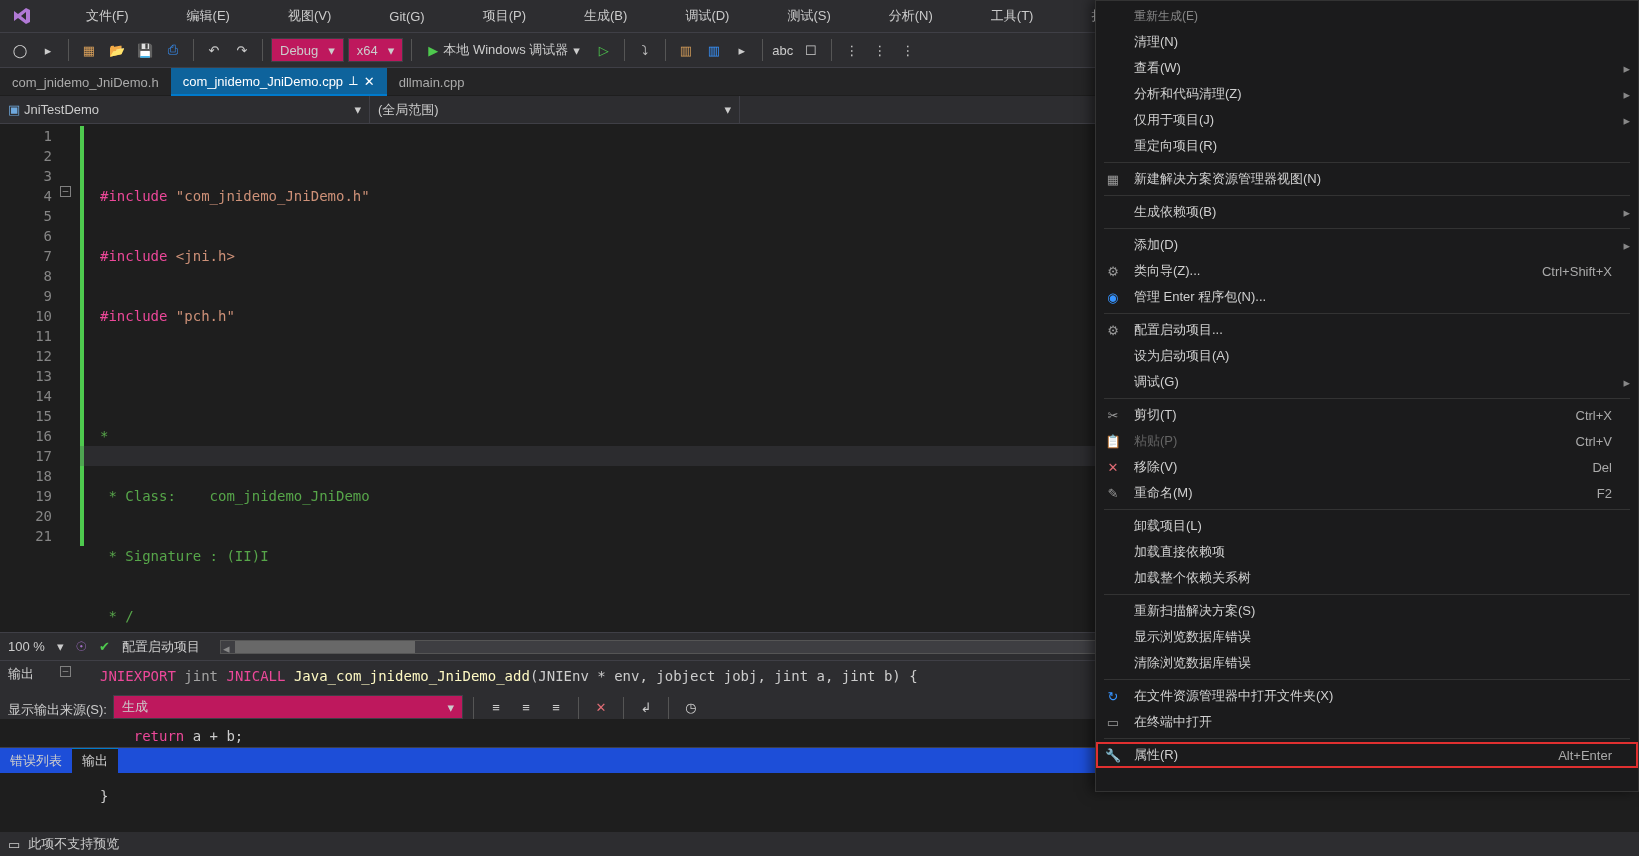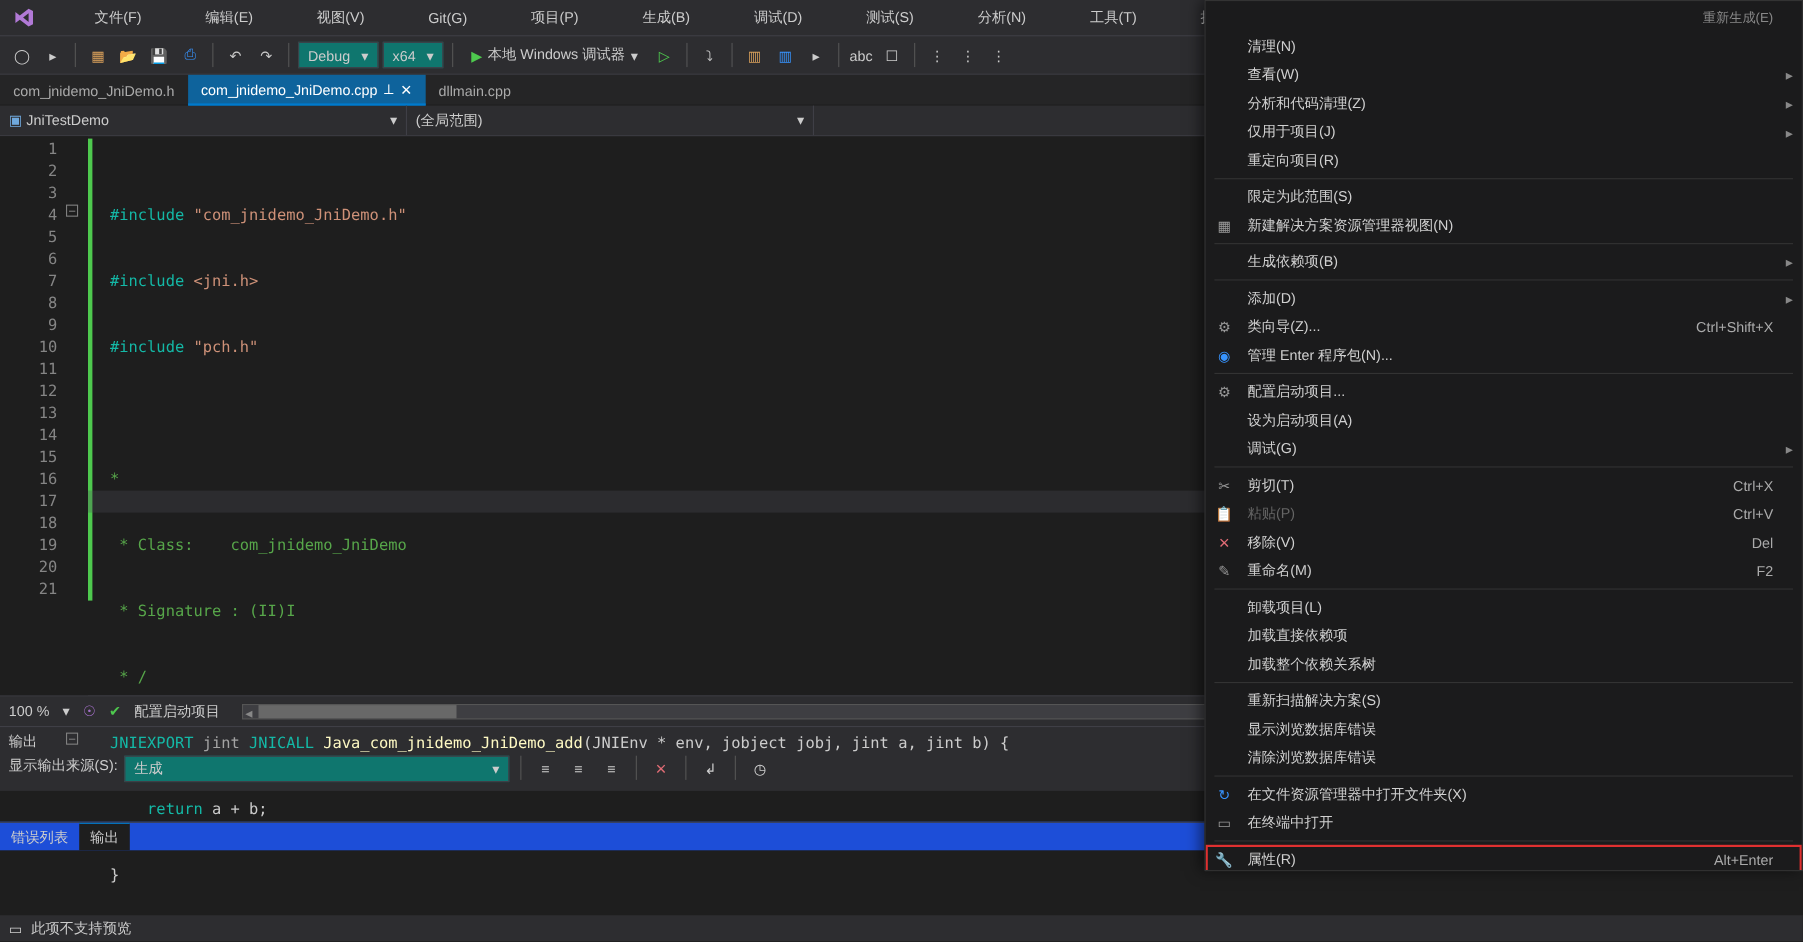--- a/index.html
+++ b/index.html
@@ -4,61 +4,61 @@
 <style>
 * { margin: 0; padding: 0; box-sizing: border-box; }
 body { font-family: "Microsoft YaHei", "Segoe UI", sans-serif; font-size: 13px; background: #1e1e1e; color: #ccc; overflow: hidden; width: 1639px; height: 856px; position: relative; }
 .top-menubar { height: 32px; background: #2d2d30; display: flex; align-items: center; padding-left: 8px; gap: 42px; }
 .vslogo { width: 28px; height: 28px; display: flex; align-items: center; justify-content: center; }
 .menu-item { padding: 0 8px; height: 32px; display: flex; align-items: center; color: #ccc; cursor: pointer; }
 .search-box { margin-left: auto; background: #333337; border: 1px solid #3f3f46; padding: 2px 8px; color: #999; width: 160px; height: 24px; display: flex; align-items: center; margin-right: 8px; }
 .toolbar { height: 36px; background: #2d2d30; border-top: 1px solid #3f3f46; border-bottom: 1px solid #3f3f46; display: flex; align-items: center; padding-left: 8px; gap: 4px; }
 .tb-btn { width: 24px; height: 24px; display: flex; align-items: center; justify-content: center; cursor: pointer; color: #ccc; }
 .tb-sep { width: 1px; height: 22px; background: #555; margin: 0 4px; }
-.tb-combo { background: #0f766e; border: 1px solid #3f3f46; padding: 2px 8px; color: #ccc; display: flex; align-items: center; gap: 10px; height: 24px; }
+.tb-combo { background: #be185d; border: 1px solid #3f3f46; padding: 2px 8px; color: #ccc; display: flex; align-items: center; gap: 10px; height: 24px; }
 .tb-run { display: flex; align-items: center; gap: 5px; color: #ccc; padding: 0 8px; height: 24px; cursor: pointer; }
 .play-green { color: #4ec94e; }
 .tabs-row { height: 28px; background: #252526; display: flex; border-bottom: 1px solid #1e1e1e; }
 .doc-tab { height: 28px; display: flex; align-items: center; padding: 0 12px; color: #aaa; cursor: pointer; gap: 6px; }
 .doc-tab.active { background: #0e639c; color: #fff; border-bottom: 2px solid #007acc; }
 .nav-row { height: 28px; background: #2d2d30; display: flex; align-items: center; border-bottom: 1px solid #3f3f46; }
 .nav-combo { flex: 1; display: flex; align-items: center; padding: 0 8px; color: #ccc; border-right: 1px solid #3f3f46; height: 100%; justify-content: space-between; }
 .editor-area { position: relative; background: #1e1e1e; height: 508px; display: flex; }
 .gutter { width: 80px; background: #1e1e1e; text-align: right; color: #858585; font-family: Consolas, monospace; font-size: 14px; line-height: 20px; padding-top: 2px; }
 .gutter-line { padding-right: 28px; position: relative; }
 .green-bar { position: absolute; left: 80px; top: 2px; width: 4px; height: 420px; background: #4ec94e; }
 .code-area { flex: 1; font-family: Consolas, monospace; font-size: 14px; line-height: 20px; padding-top: 2px; padding-left: 20px; position: relative; white-space: pre; }
 .code-line { height: 20px; }
-.kw { color: #14b8a6; }
+.kw { color: #ec4899; }
 .str { color: #ce9178; }
 .cm { color: #57a64a; }
 .func { color: #fef9c3; }
 .type { color: #a3a3a3; }
 .sel-line { position: absolute; left: 0; right: 0; height: 20px; background: rgba(80,80,90,0.3); pointer-events: none; }
 .outline-box { position: absolute; color: #808080; font-size: 11px; width: 11px; height: 11px; border: 1px solid #808080; display: flex; align-items: center; justify-content: center; left: -20px; cursor: pointer; }
 .editor-status { height: 28px; background: #2d2d30; border-top: 1px solid #3f3f46; display: flex; align-items: center; padding: 0 8px; gap: 12px; color: #ccc; }
 .scrollbar-h { flex: 1; height: 14px; background: #3e3e42; margin: 0 8px; position: relative; border: 1px solid #555; }
 .scroll-thumb { position: absolute; left: 0; top: 0; height: 100%; width: 180px; background: #686868; }
 .output-panel { background: #2d2d30; border-top: 1px solid #3f3f46; }
 .panel-header { height: 26px; display: flex; align-items: center; padding: 0 8px; color: #ccc; }
-.panel-toolbar { height: 32px; display: flex; align-items: flex-start; padding: 0 8px; gap: 6px; }
+.panel-toolbar { height: 32px; display: flex; align-items: flex-end; padding: 0 8px; gap: 6px; }
 .panel-body { height: 28px; background: #1e1e1e; }
 .bottom-tabs { height: 26px; background: #1d4ed8; border-top: 1px solid #3f3f46; display: flex; }
 .bottom-tab { padding: 0 10px; display: flex; align-items: center; color: #ccc; cursor: pointer; }
 .bottom-tab.active { background: #1e1e1e; border-top: 1px solid #007acc; }
 .statusbar { height: 24px; background: #2d2d30; color: #ccc; display: flex; align-items: center; padding-left: 8px; gap: 8px; position: absolute; bottom: 0; left: 0; right: 0; }
 .context-menu { position: absolute; right: 0; top: 0; bottom: 64px; width: 544px; background: #1b1b1c; border: 1px solid #333; box-shadow: -4px 0 12px rgba(0,0,0,0.5); z-index: 100; overflow: hidden; padding-top: 2px; }
 .cm-item { height: 26px; display: flex; align-items: center; padding-left: 38px; padding-right: 26px; color: #d0d0d0; cursor: pointer; position: relative; }
 .cm-sep { height: 1px; background: #333; margin: 3px 8px; }
 .cm-item.disabled { color: #656565; cursor: default; }
 .cm-item.highlight { outline: 2px solid #e03030; outline-offset: -2px; }
 .cm-icon { position: absolute; left: 8px; width: 18px; height: 18px; display: flex; align-items: center; justify-content: center; color: #999; }
 .cm-shortcut { margin-left: auto; color: #aaa; }
 .cm-arrow { position: absolute; right: 8px; color: #888; }
-.cm-item.truncated { color: #888; font-size: 12px; justify-content: flex-end; }
+.cm-item.truncated { color: #888; font-size: 12px; }
 .pin-icon { margin-left: auto; margin-right:4px; }
 .down-arrow { margin-left:auto; }
 </style>
 </head>
 <body>
 
 <div class="top-menubar">
   <div class="vslogo">
     <svg width="20" height="20" viewBox="0 0 20 20">
         <path d="M14 2 L18 4 L18 16 L14 18 L6 12 L2 15 L2 5 L6 8 Z M14 6 L9 10 L14 14 Z" fill="#b179d6"></path>
@@ -269,23 +269,20 @@
     </div>
   <div class="cm-item">
       <span>仅用于项目(J)</span>
       <span class="cm-arrow">▸</span>
     </div>
   <div class="cm-item">
       <span>重定向项目(R)</span>
     </div>
   <div class="cm-sep"></div>
   <div class="cm-item">
-      <span>限定为此范围(S)</span>
-    </div>
-  <div class="cm-item">
       <span class="cm-icon">▦</span>
       <span>新建解决方案资源管理器视图(N)</span>
     </div>
   <div class="cm-sep"></div>
   <div class="cm-item">
       <span>生成依赖项(B)</span>
       <span class="cm-arrow">▸</span>
     </div>
   <div class="cm-sep"></div>
   <div class="cm-item">

